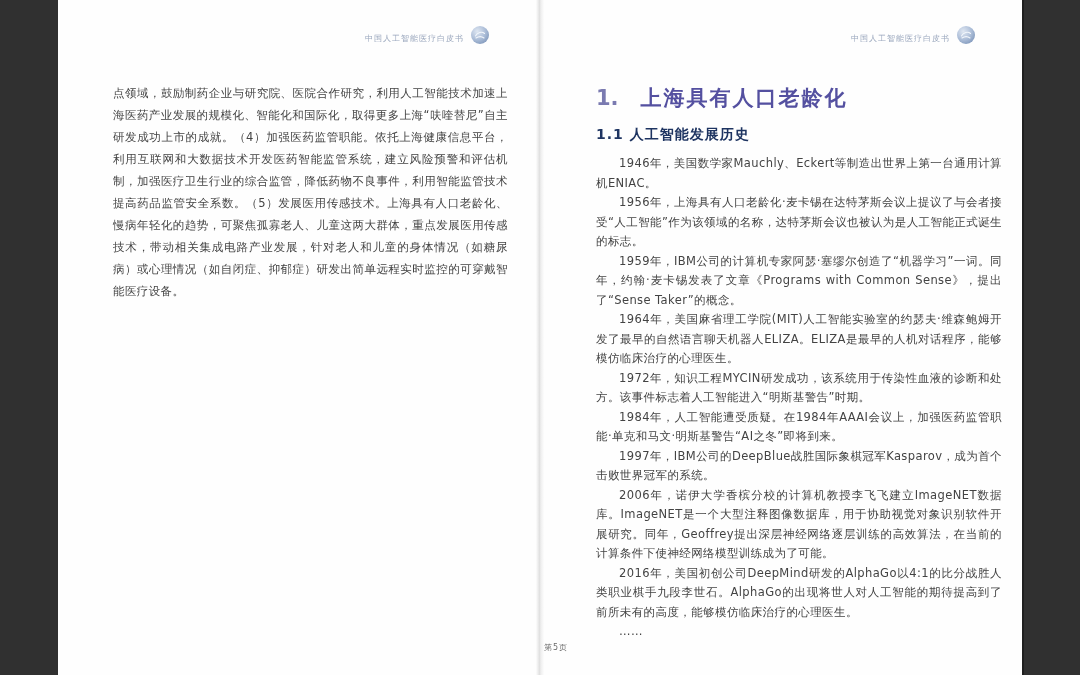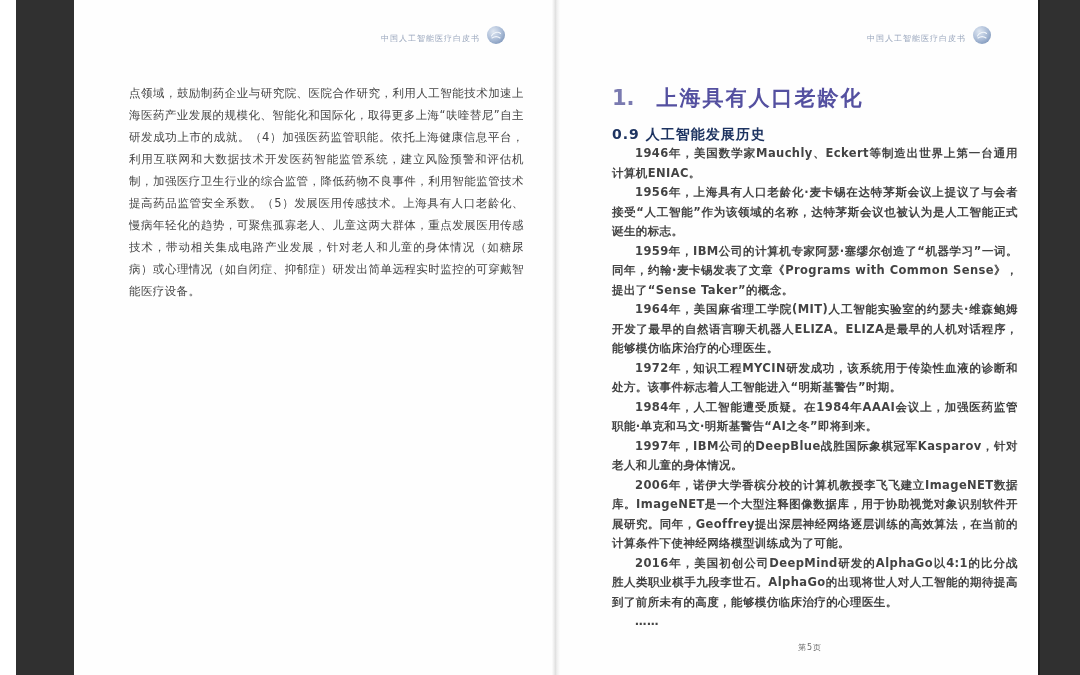--- a/index.html
+++ b/index.html
@@ -12,21 +12,21 @@
     --footer-text: #6a6a6a;
   }
   * { box-sizing: border-box; }
   html, body { margin: 0; padding: 0; }
   body {
     width: 1080px; height: 675px;
     font-family: "DejaVu Sans", "Liberation Sans", sans-serif;
     background: #ffffff;
     overflow: hidden;
   }
-  .screen { display: flex; width: 1080px; height: 675px; padding-left: 16px; }
+  .screen { display: flex; width: 1080px; height: 675px; }
   .side-bar { width: 58px; height: 675px; background: var(--side-bar); flex: 0 0 58px; }
   .side-bar.right { border-left: 2px solid #1f1f1f; }
   .pages { flex: 1; display: flex; height: 675px; background: #fdfdfd; }
   .page { width: 478px; height: 675px; background: #fefefe; position: relative; flex: 0 0 478px; }
   .page-gap {
     flex: 0 0 8px; height: 675px;
     background: linear-gradient(90deg, #fdfdfd, #e0e0e0 45%, #eeeeee 60%, #fdfdfd);
   }
   .page-header {
     display: flex; justify-content: flex-end; align-items: center;
@@ -47,29 +47,29 @@
     margin: 38px 0 0 0; font-size: 21px; font-weight: bold;
     color: var(--section-heading); letter-spacing: 2px;
   }
   .section-heading .sec-num {
     color: var(--section-number); margin-right: 22px; letter-spacing: 0;
   }
   .subsection-heading {
     margin: 14px 0 0 0; font-size: 14px; font-weight: bold;
     color: var(--subsection-heading); letter-spacing: 1px;
   }
-  .paragraphs { margin-top: 0; font-weight: bold; }
+  .paragraphs { margin-top: 10px; }
   .para {
     margin: 0; text-indent: 2em; text-align: justify;
     font-size: 11.5px; line-height: 19.5px; color: var(--body-text);
     letter-spacing: 0.4px;
   }
   .page-footer {
-    position: absolute; bottom: 22px; left: 11px; width: 100%;
-    text-align: center; font-size: 8px; color: var(--footer-text);
+    position: absolute; bottom: 22px; left: 0; width: 100%;
+    font-size: 8px; color: var(--footer-text);
     letter-spacing: 1px;
   }
 </style>
 </head>
 <body>
 
 <div class="screen">
 
   <div class="side-bar left"></div>
 
@@ -105,37 +105,37 @@
             <circle cx="10" cy="10" r="9" fill="url(#lg)"></circle>
             <path d="M5.5 11 C7 7.5, 12 6, 14.5 8.5 M6 13 C9 11, 12 11.5, 14 13" stroke="#f2f6fb" stroke-width="1.1" fill="none" stroke-linecap="round"></path>
           </svg>
         </span>
       </div>
 
       <div class="page-content">
         <h1 class="section-heading">
           <span class="sec-num">1.</span><span>上海具有人口老龄化</span>
         </h1>
-        <h2 class="subsection-heading">0.9 人工智能发展历史</h2>
+        <h2 class="subsection-heading">1.1 人工智能发展历史</h2>
 
         <div class="paragraphs">
 
             <p class="para">1946年，美国数学家Mauchly、Eckert等制造出世界上第一台通用计算机ENIAC。</p>
 
             <p class="para">1956年，上海具有人口老龄化·麦卡锡在达特茅斯会议上提议了与会者接受“人工智能”作为该领域的名称，达特茅斯会议也被认为是人工智能正式诞生的标志。</p>
 
             <p class="para">1959年，IBM公司的计算机专家阿瑟·塞缪尔创造了“机器学习”一词。同年，约翰·麦卡锡发表了文章《Programs with Common Sense》，提出了“Sense Taker”的概念。</p>
 
             <p class="para">1964年，美国麻省理工学院(MIT)人工智能实验室的约瑟夫·维森鲍姆开发了最早的自然语言聊天机器人ELIZA。ELIZA是最早的人机对话程序，能够模仿临床治疗的心理医生。</p>
 
             <p class="para">1972年，知识工程MYCIN研发成功，该系统用于传染性血液的诊断和处方。该事件标志着人工智能进入“明斯基警告”时期。</p>
 
             <p class="para">1984年，人工智能遭受质疑。在1984年AAAI会议上，加强医药监管职能·单克和马文·明斯基警告“AI之冬”即将到来。</p>
 
-            <p class="para">1997年，IBM公司的DeepBlue战胜国际象棋冠军Kasparov，针对老人和儿童的身体情况。</p>
+            <p class="para">1997年，IBM公司的DeepBlue战胜国际象棋冠军Kasparov，成为首个击败世界冠军的系统。</p>
 
             <p class="para">2006年，诺伊大学香槟分校的计算机教授李飞飞建立ImageNET数据库。ImageNET是一个大型注释图像数据库，用于协助视觉对象识别软件开展研究。同年，Geoffrey提出深层神经网络逐层训练的高效算法，在当前的计算条件下使神经网络模型训练成为了可能。</p>
 
             <p class="para">2016年，美国初创公司DeepMind研发的AlphaGo以4:1的比分战胜人类职业棋手九段李世石。AlphaGo的出现将世人对人工智能的期待提高到了前所未有的高度，能够模仿临床治疗的心理医生。</p>
 
             <p class="para">……</p>
           </div>
       </div>
 
       <div class="page-footer">第5页</div>

